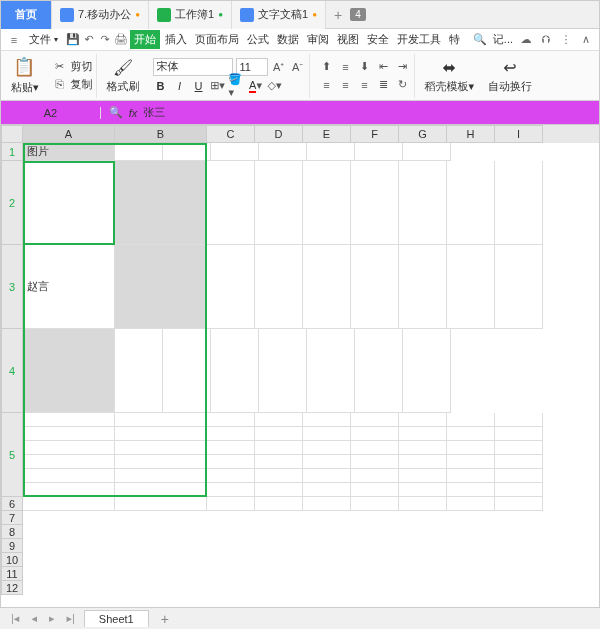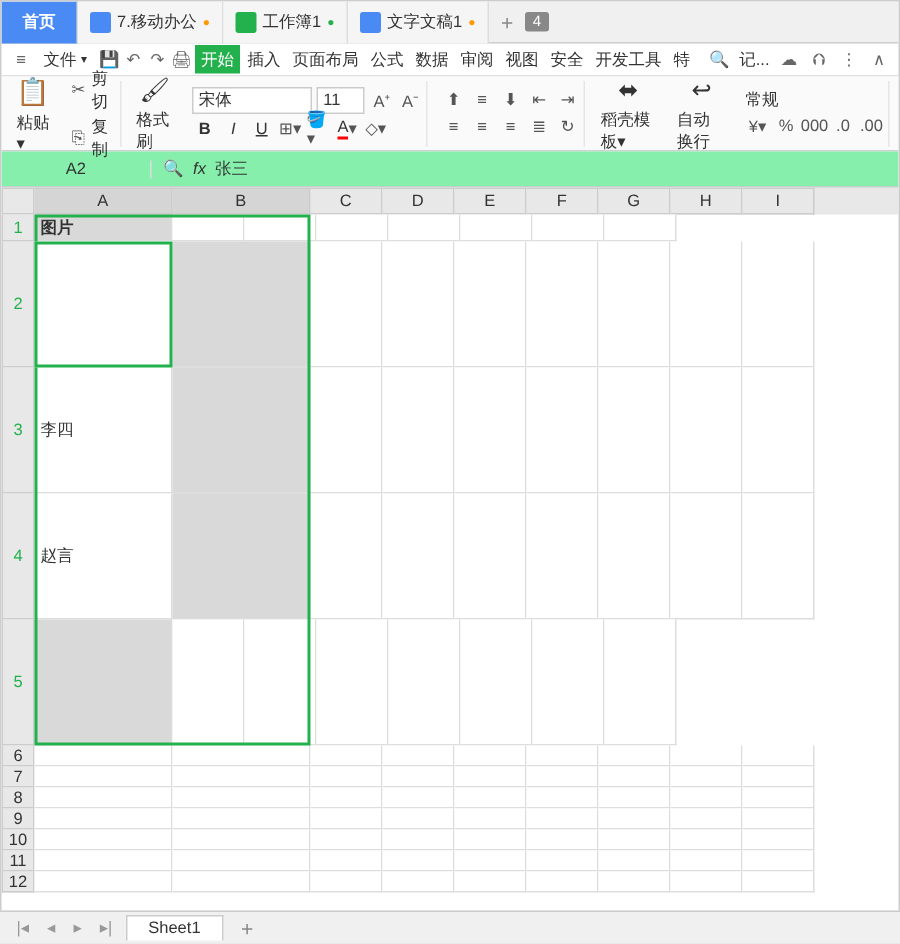--- a/index.html
+++ b/index.html
@@ -21,21 +21,21 @@
 .mtab{padding:0 3px;font-size:11px;cursor:pointer}
 .mtab.active{background:#22b14c;color:#fff;padding:2px 4px}
 .mb-r{margin-left:auto;display:flex;gap:6px;align-items:center}
 .ribbon{height:50px;display:flex;align-items:center;padding:2px 6px;gap:6px;border-bottom:1px solid #d0d0d0;background:#fafafa}
 .rgrp{display:flex;flex-direction:column;gap:2px;padding:0 3px;border-right:1px solid #e5e5e5;height:44px;justify-content:center}
 .rrow{display:flex;gap:3px;align-items:center}
 .rbtn{width:16px;height:16px;display:flex;align-items:center;justify-content:center;color:#555;cursor:pointer;font-size:11px}
 .font-sel{width:80px;height:18px;border:1px solid #ccc;padding:0 3px;font-size:11px}
 .size-sel{width:32px;height:18px;border:1px solid #ccc;padding:0 3px;font-size:11px}
 .big-btn{display:flex;flex-direction:column;align-items:center;justify-content:center;gap:2px;padding:0 4px;height:44px;font-size:10px;cursor:pointer}
-.namebox{height:24px;display:flex;align-items:center;border-bottom:1px solid #ccc;background:#86efac}
+.namebox{height:24px;display:flex;align-items:center;border-bottom:1px solid #ccc;background:#d946ef}
 .nb-cell{width:100px;text-align:center;padding:0 8px;border-right:1px solid #ddd;font-size:11px}
 .nb-fx{display:flex;align-items:center;gap:6px;padding:0 8px;color:#888}
 .fx-val{color:#333}
 .grid{position:relative;overflow:hidden;height:475px}
 .chead{display:flex;height:18px;background:#e8e8e8}
 .corner{width:22px;border:1px solid #ccc;background:#e8e8e8}
 .ch{border:1px solid #ccc;border-left:none;text-align:center;line-height:16px;font-size:11px;background:#e8e8e8}
 .ch.sel{background:#d5d5d5}
 .body{display:flex}
 .rhead{display:flex;flex-direction:column}
@@ -166,32 +166,20 @@
       </div>
 </div>
 <div class="big-btn">
       <span style="font-size:16px">⬌</span>
       <span><span>稻壳模板</span>▾</span>
     </div>
 <div class="big-btn">
       <span style="font-size:16px">↩</span>
       <span>自动换行</span>
     </div>
-<div class="rgrp">
-<div class="rrow">
-        <span>常规</span>
-      </div>
-<div class="rrow">
-        <span class="rbtn">¥▾</span>
-        <span class="rbtn">%</span>
-        <span class="rbtn">000</span>
-        <span class="rbtn">.0</span>
-        <span class="rbtn">.00</span>
-      </div>
-</div>
 </div>
 
 <div class="namebox">
 <div class="nb-cell">A2</div>
 <div class="nb-fx">
 <span>🔍</span>
 <span><i>fx</i></span>
 <span class="fx-val">张三</span>
 </div>
 </div>
@@ -213,42 +201,31 @@
         <div class="rh un" style="height: 14px;">8</div>
         <div class="rh un" style="height: 14px;">9</div>
         <div class="rh un" style="height: 14px;">10</div>
         <div class="rh un" style="height: 14px;">11</div>
         <div class="rh un" style="height: 14px;">12</div>
       </div>
 <div class="cells" id="cells">
 <div class="selbox" id="selbox" style="left: 0px; top: 0px; width: 184px; height: 354px;"></div>
 <div class="active-cell" id="acell" style="left: 0px; top: 18px; width: 92px; height: 84px;"></div>
 <div class="crow">
-          <div class="cell hdr" style="width: 92px; height: 18px; font-weight: bold;">图片</div>
+          <div class="cell hdr" style="width: 92px; height: 18px;">图片</div>
           <div class="cell" style="width: 48px; height: 18px;"></div>
           <div class="cell" style="width: 48px; height: 18px;"></div>
           <div class="cell" style="width: 48px; height: 18px;"></div>
           <div class="cell" style="width: 48px; height: 18px;"></div>
           <div class="cell" style="width: 48px; height: 18px;"></div>
           <div class="cell" style="width: 48px; height: 18px;"></div>
           <div class="cell" style="width: 48px; height: 18px;"></div>
         </div>
         <div class="crow">
           <div class="cell" style="width: 92px; height: 84px;">张三</div>
-          <div class="cell img" style="width: 92px; height: 84px;"></div>
-          <div class="cell" style="width: 48px; height: 84px;"></div>
-          <div class="cell" style="width: 48px; height: 84px;"></div>
-          <div class="cell" style="width: 48px; height: 84px;"></div>
-          <div class="cell" style="width: 48px; height: 84px;"></div>
-          <div class="cell" style="width: 48px; height: 84px;"></div>
-          <div class="cell" style="width: 48px; height: 84px;"></div>
-          <div class="cell" style="width: 48px; height: 84px;"></div>
-        </div>
-        <div class="crow">
-          <div class="cell" style="width: 92px; height: 84px;">李四</div>
           <div class="cell img" style="width: 92px; height: 84px;"></div>
           <div class="cell" style="width: 48px; height: 84px;"></div>
           <div class="cell" style="width: 48px; height: 84px;"></div>
           <div class="cell" style="width: 48px; height: 84px;"></div>
           <div class="cell" style="width: 48px; height: 84px;"></div>
           <div class="cell" style="width: 48px; height: 84px;"></div>
           <div class="cell" style="width: 48px; height: 84px;"></div>
           <div class="cell" style="width: 48px; height: 84px;"></div>
         </div>
         <div class="crow">

